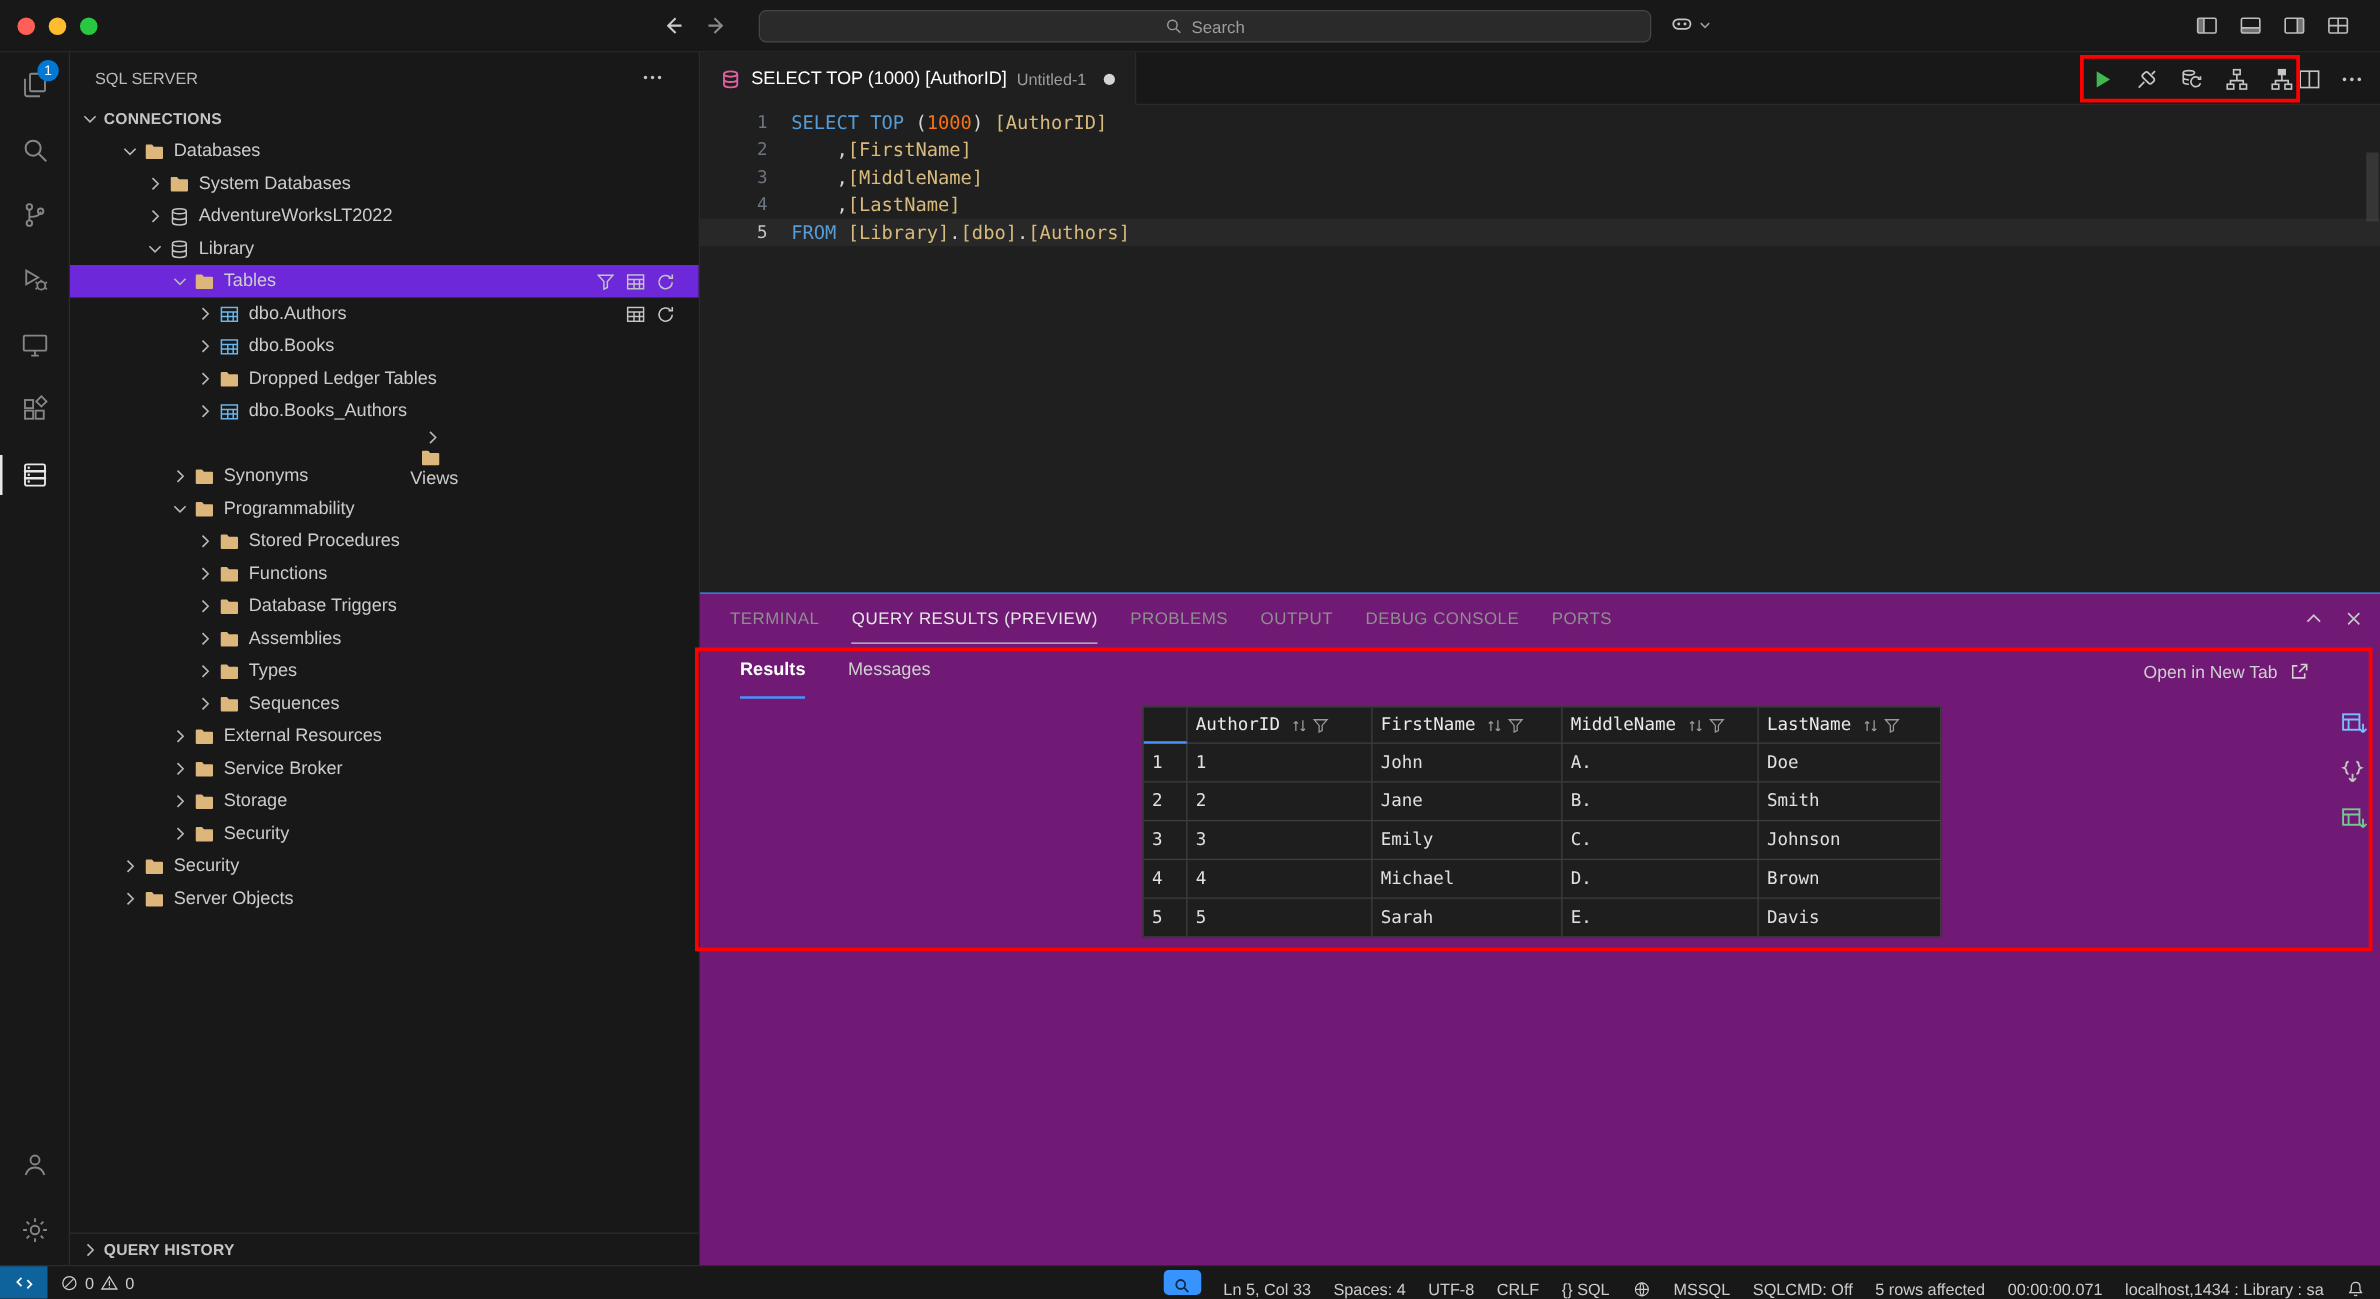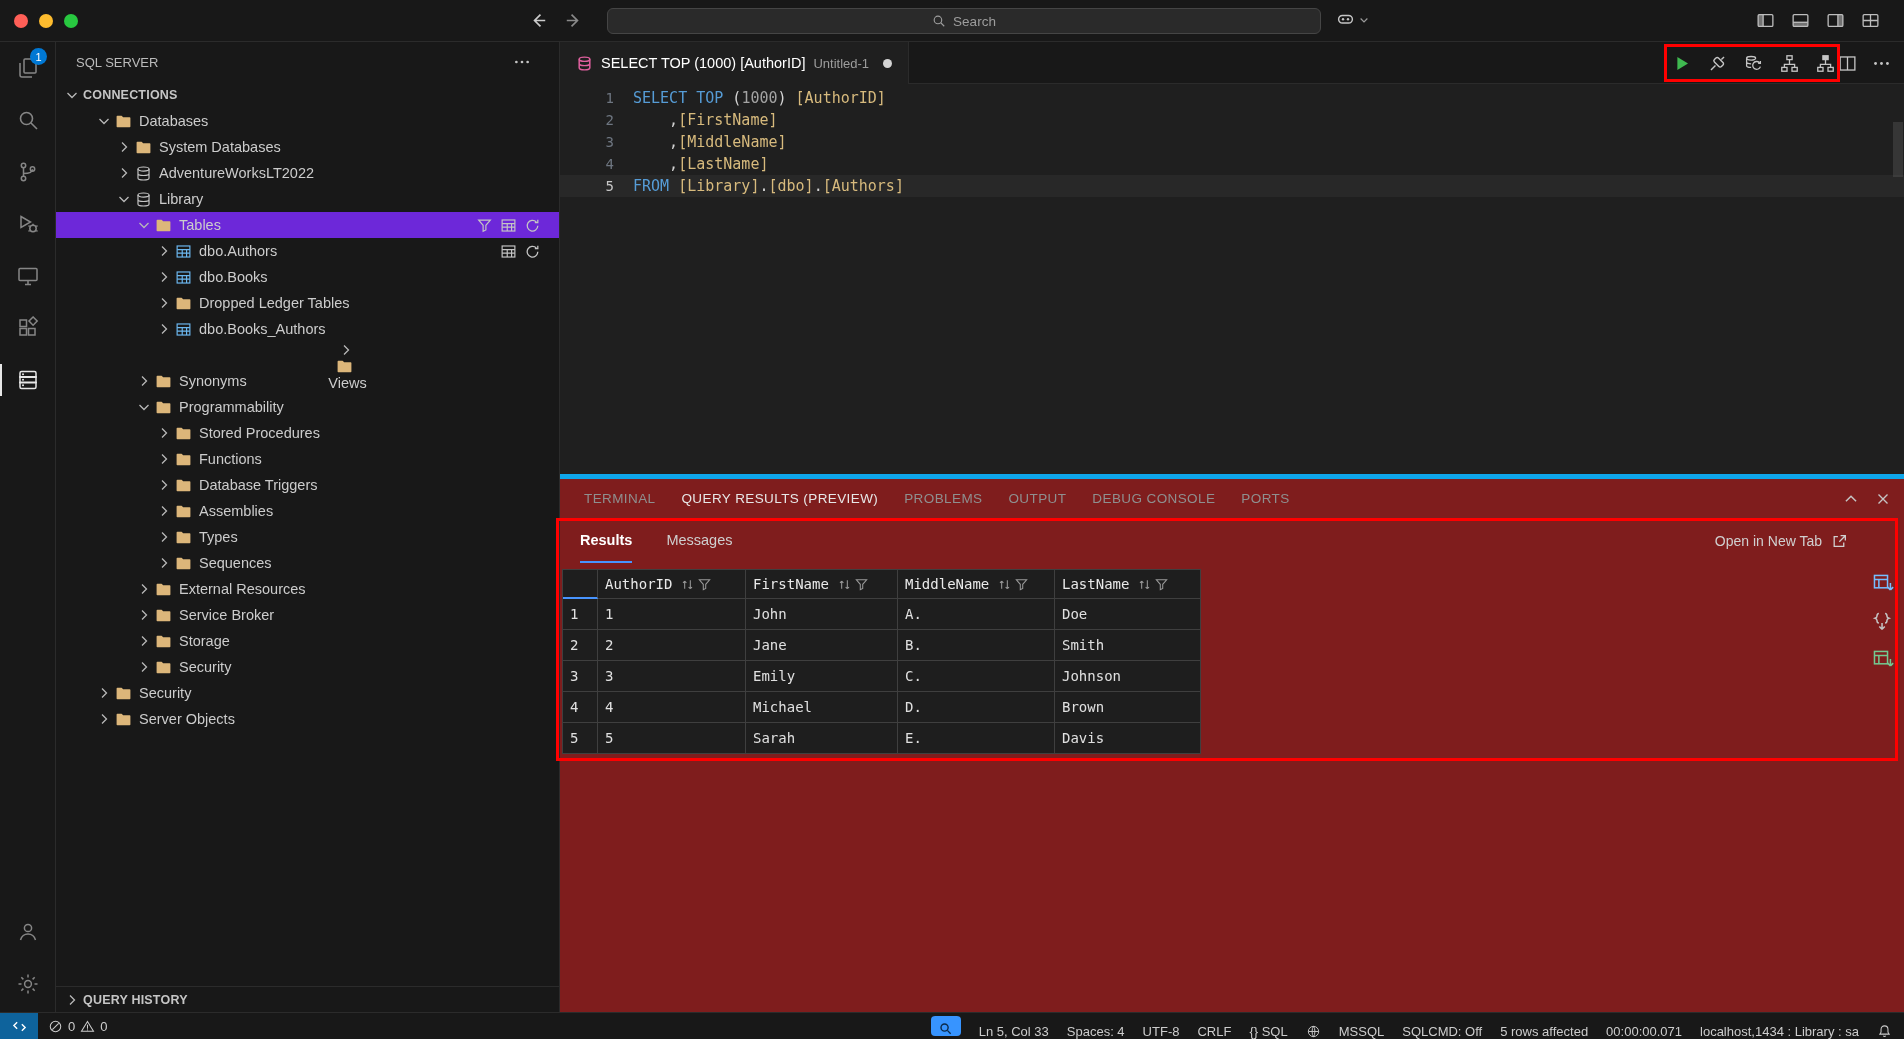--- a/index.html
+++ b/index.html
@@ -58,31 +58,31 @@
   .editor-toolbar{position:absolute;top:7px;right:66px;display:flex;gap:10px;align-items:center;z-index:2;}
   .editor-toolbar2{position:absolute;top:7px;right:10px;display:flex;gap:8px;align-items:center;}
   .tb-btn{width:26px;height:28px;display:flex;align-items:center;justify-content:center;color:#c5c5c5;border-radius:4px;cursor:pointer;}
   .tb-btn .icon{width:19px;height:19px;}
   .editor{position:relative;height:390px;background:#1f1f1f;padding-top:3px;}
   .code-row{display:flex;height:22px;line-height:22px;font-family:"DejaVu Sans Mono","Liberation Mono",monospace;font-size:15px;}
   .code-row.current{background:rgba(255,255,255,.045);}
   .line-num{width:54px;text-align:right;color:#6e7681;flex:none;font-size:14px;}
   .code-row.current .line-num{color:#c6c6c6;}
   .line-code{padding-left:19px;white-space:pre;}
-  .tok-kw{color:#569cd6}.tok-num{color:#a3a3a3}.tok-id{color:#d7ba7d}.tok-plain{color:#d4d4d4}
+  .tok-kw{color:#569cd6}.tok-num{color:#f97316}.tok-id{color:#d7ba7d}.tok-plain{color:#d4d4d4}
   .editor-vscroll{position:absolute;right:1px;top:38px;width:10px;height:55px;background:#5a5a5a;opacity:.4;}
 
   
-  .panel{position:absolute;top:432px;left:0;width:100%;height:538px;background:#7f1d1d;border-top:5px solid #0ea5e9;}
+  .panel{position:absolute;top:432px;left:0;width:100%;height:538px;background:#701a75;border-top:1px solid #0ea5e9;text-align:center;}
   .panel-tabbar{position:relative;height:40px;display:flex;align-items:center;padding-left:24px;gap:26px;}
   .panel-tab{font-size:13.5px;letter-spacing:.4px;color:#8f8f8f;height:40px;display:flex;align-items:center;border-bottom:1px solid transparent;cursor:pointer;white-space:nowrap;}
   .panel-tab.active{color:#e7e7e7;border-bottom-color:#cccccc;}
   .panel-actions{position:absolute;right:12px;top:0;height:40px;display:flex;gap:14px;align-items:center;color:#c5c5c5;}
   .panel-actions .icon{width:18px;height:18px;cursor:pointer;}
-  .results-head{position:relative;height:44px;display:flex;align-items:center;padding-left:20px;}
+  .results-head{position:relative;height:44px;display:flex;align-items:center;padding-left:32px;}
   .res-tab{font-size:14.5px;margin-right:34px;height:44px;display:flex;align-items:center;color:#cfcfcf;border-bottom:2px solid transparent;cursor:pointer;}
   .res-tab.active{color:#ffffff;font-weight:700;border-bottom-color:#4894fe;}
   .open-new-tab{position:absolute;right:56px;display:flex;gap:9px;align-items:center;font-size:14px;color:#d0d0d0;cursor:pointer;}
   .open-new-tab .icon{width:17px;height:17px;}
   .grid{margin:6px 0 0 2px;font-family:"DejaVu Sans Mono","Liberation Mono",monospace;font-size:14px;color:#e0e0e0;display:inline-block;background:#1e1e1e;border-top:1px solid #3f3f3f;border-left:1px solid #3f3f3f;}
   .grid-row{display:flex;}
   .gcell{border-right:1px solid #3f3f3f;border-bottom:1px solid #3f3f3f;height:31px;display:flex;align-items:center;padding:0 7px;overflow:hidden;}
   .ghead .gcell{height:29px;color:#eaeaea;}
   .gcell.corner{border-bottom:2px solid #4894fe;}
   .ghlabel{margin-right:6px;}

